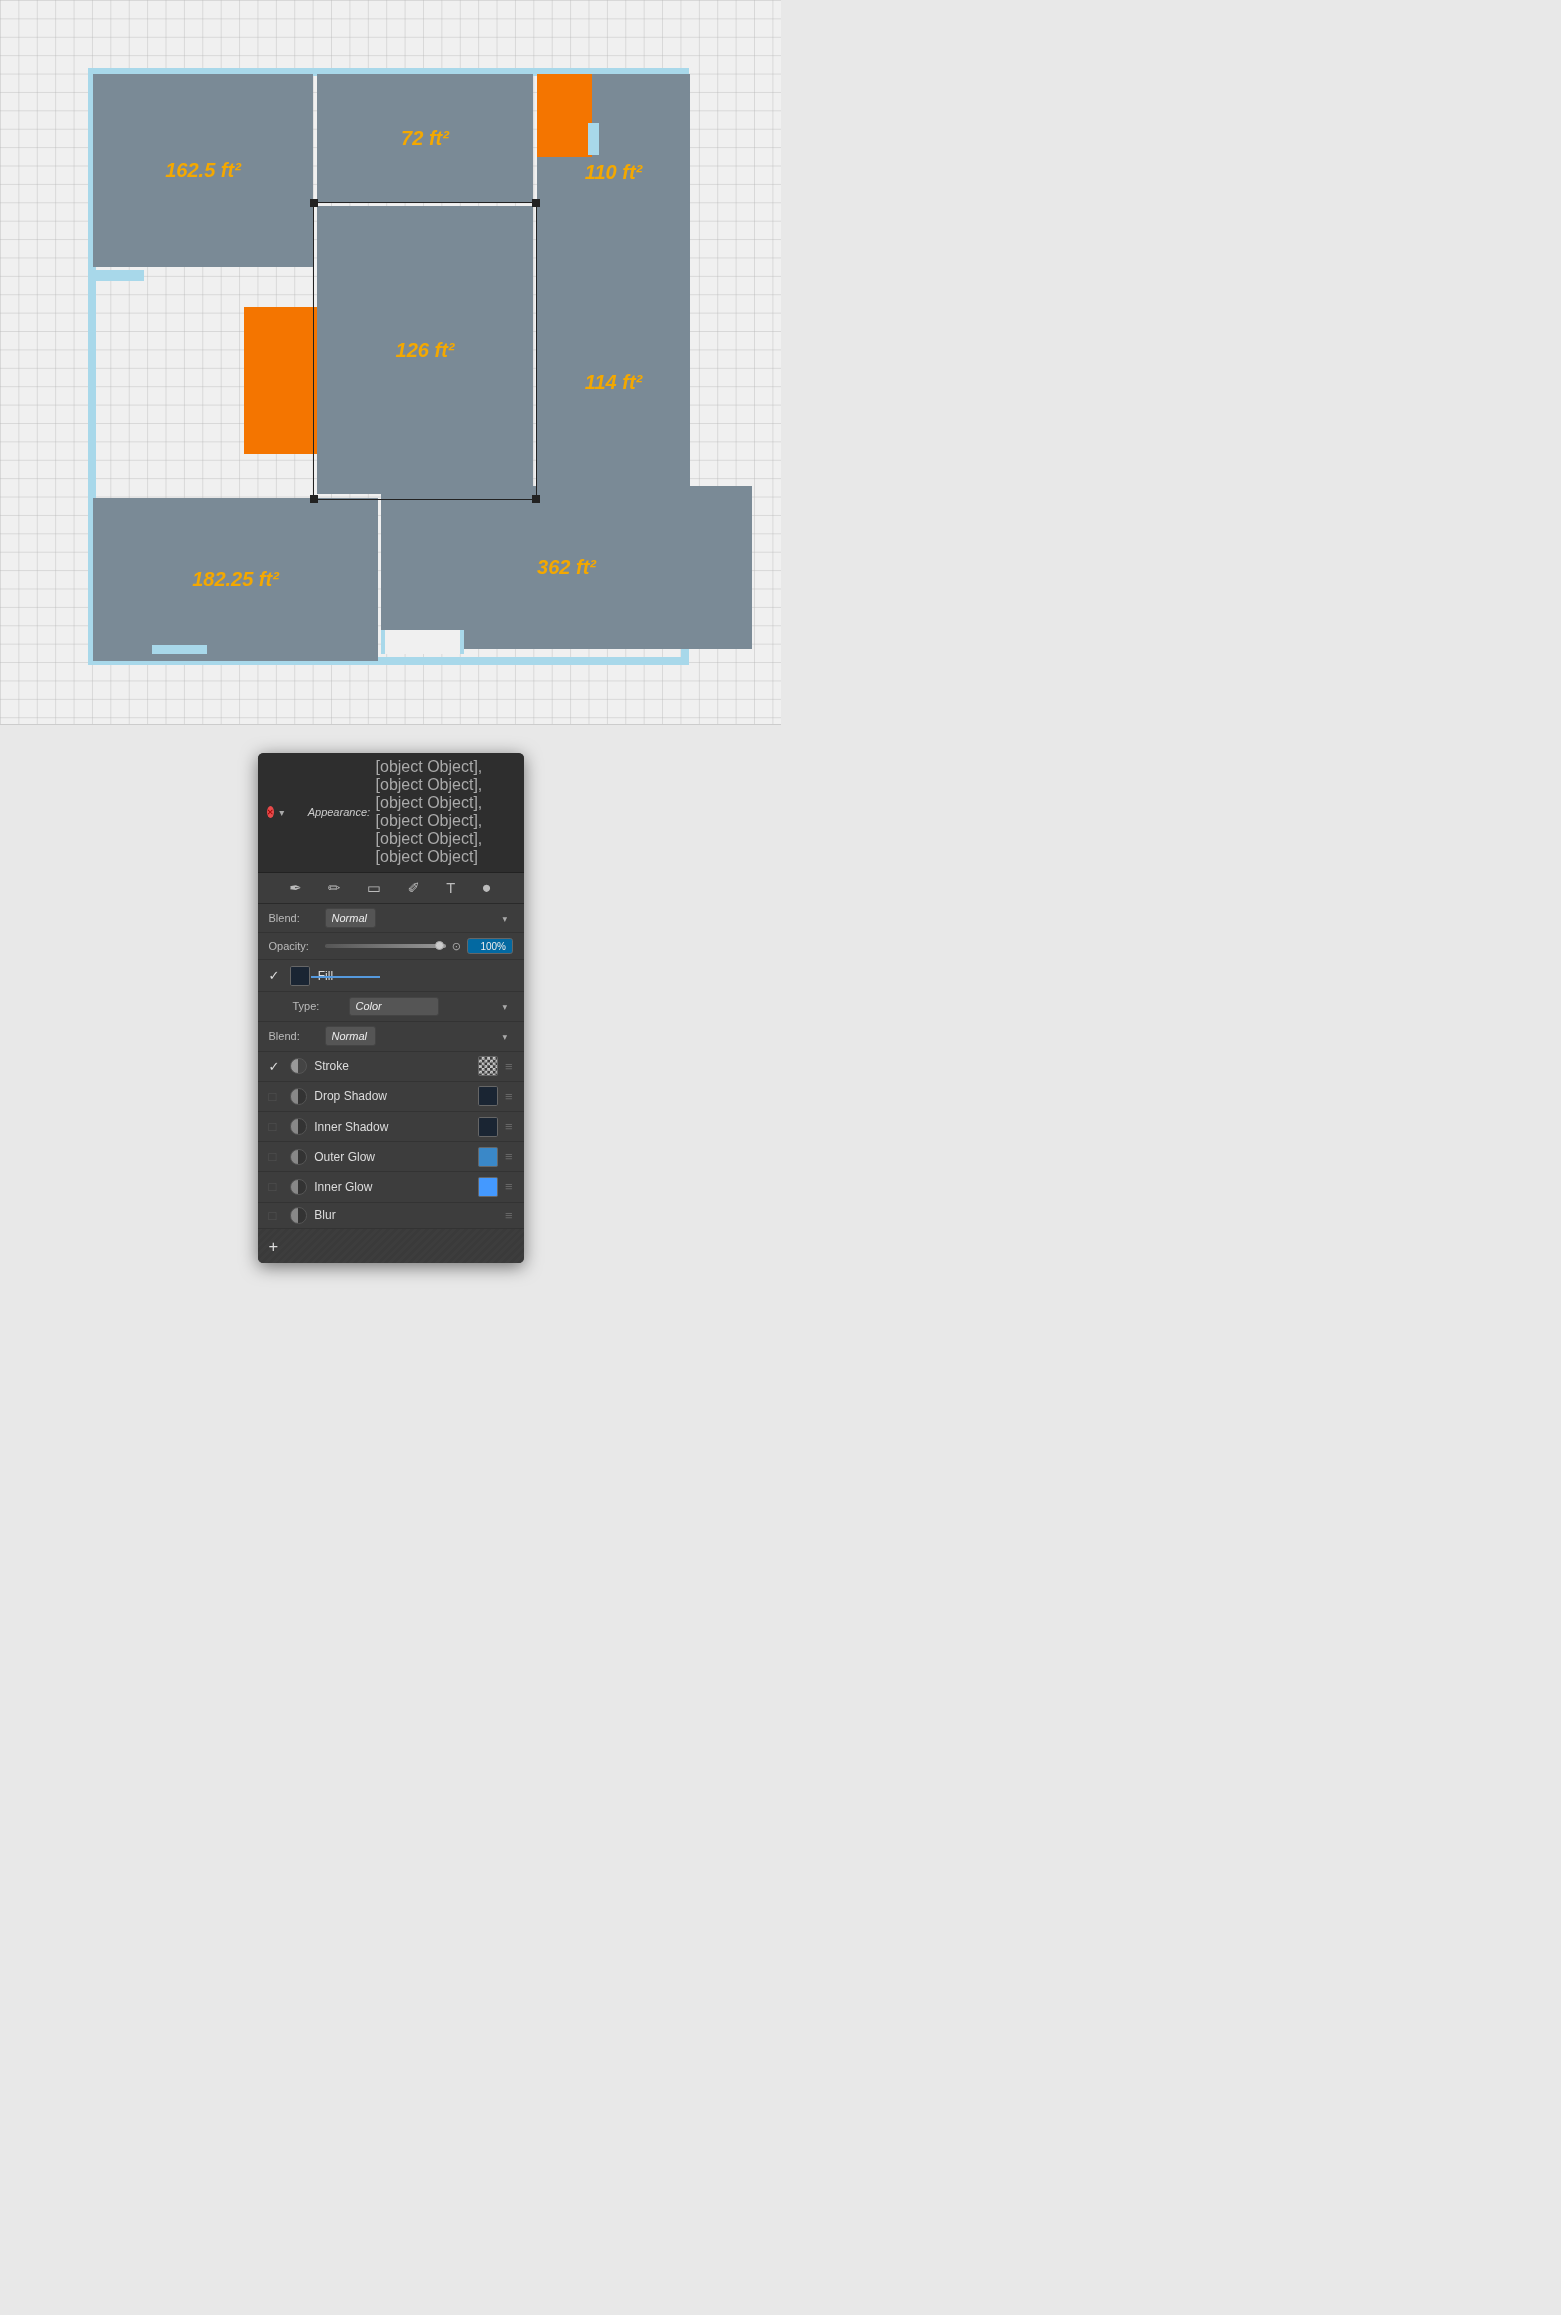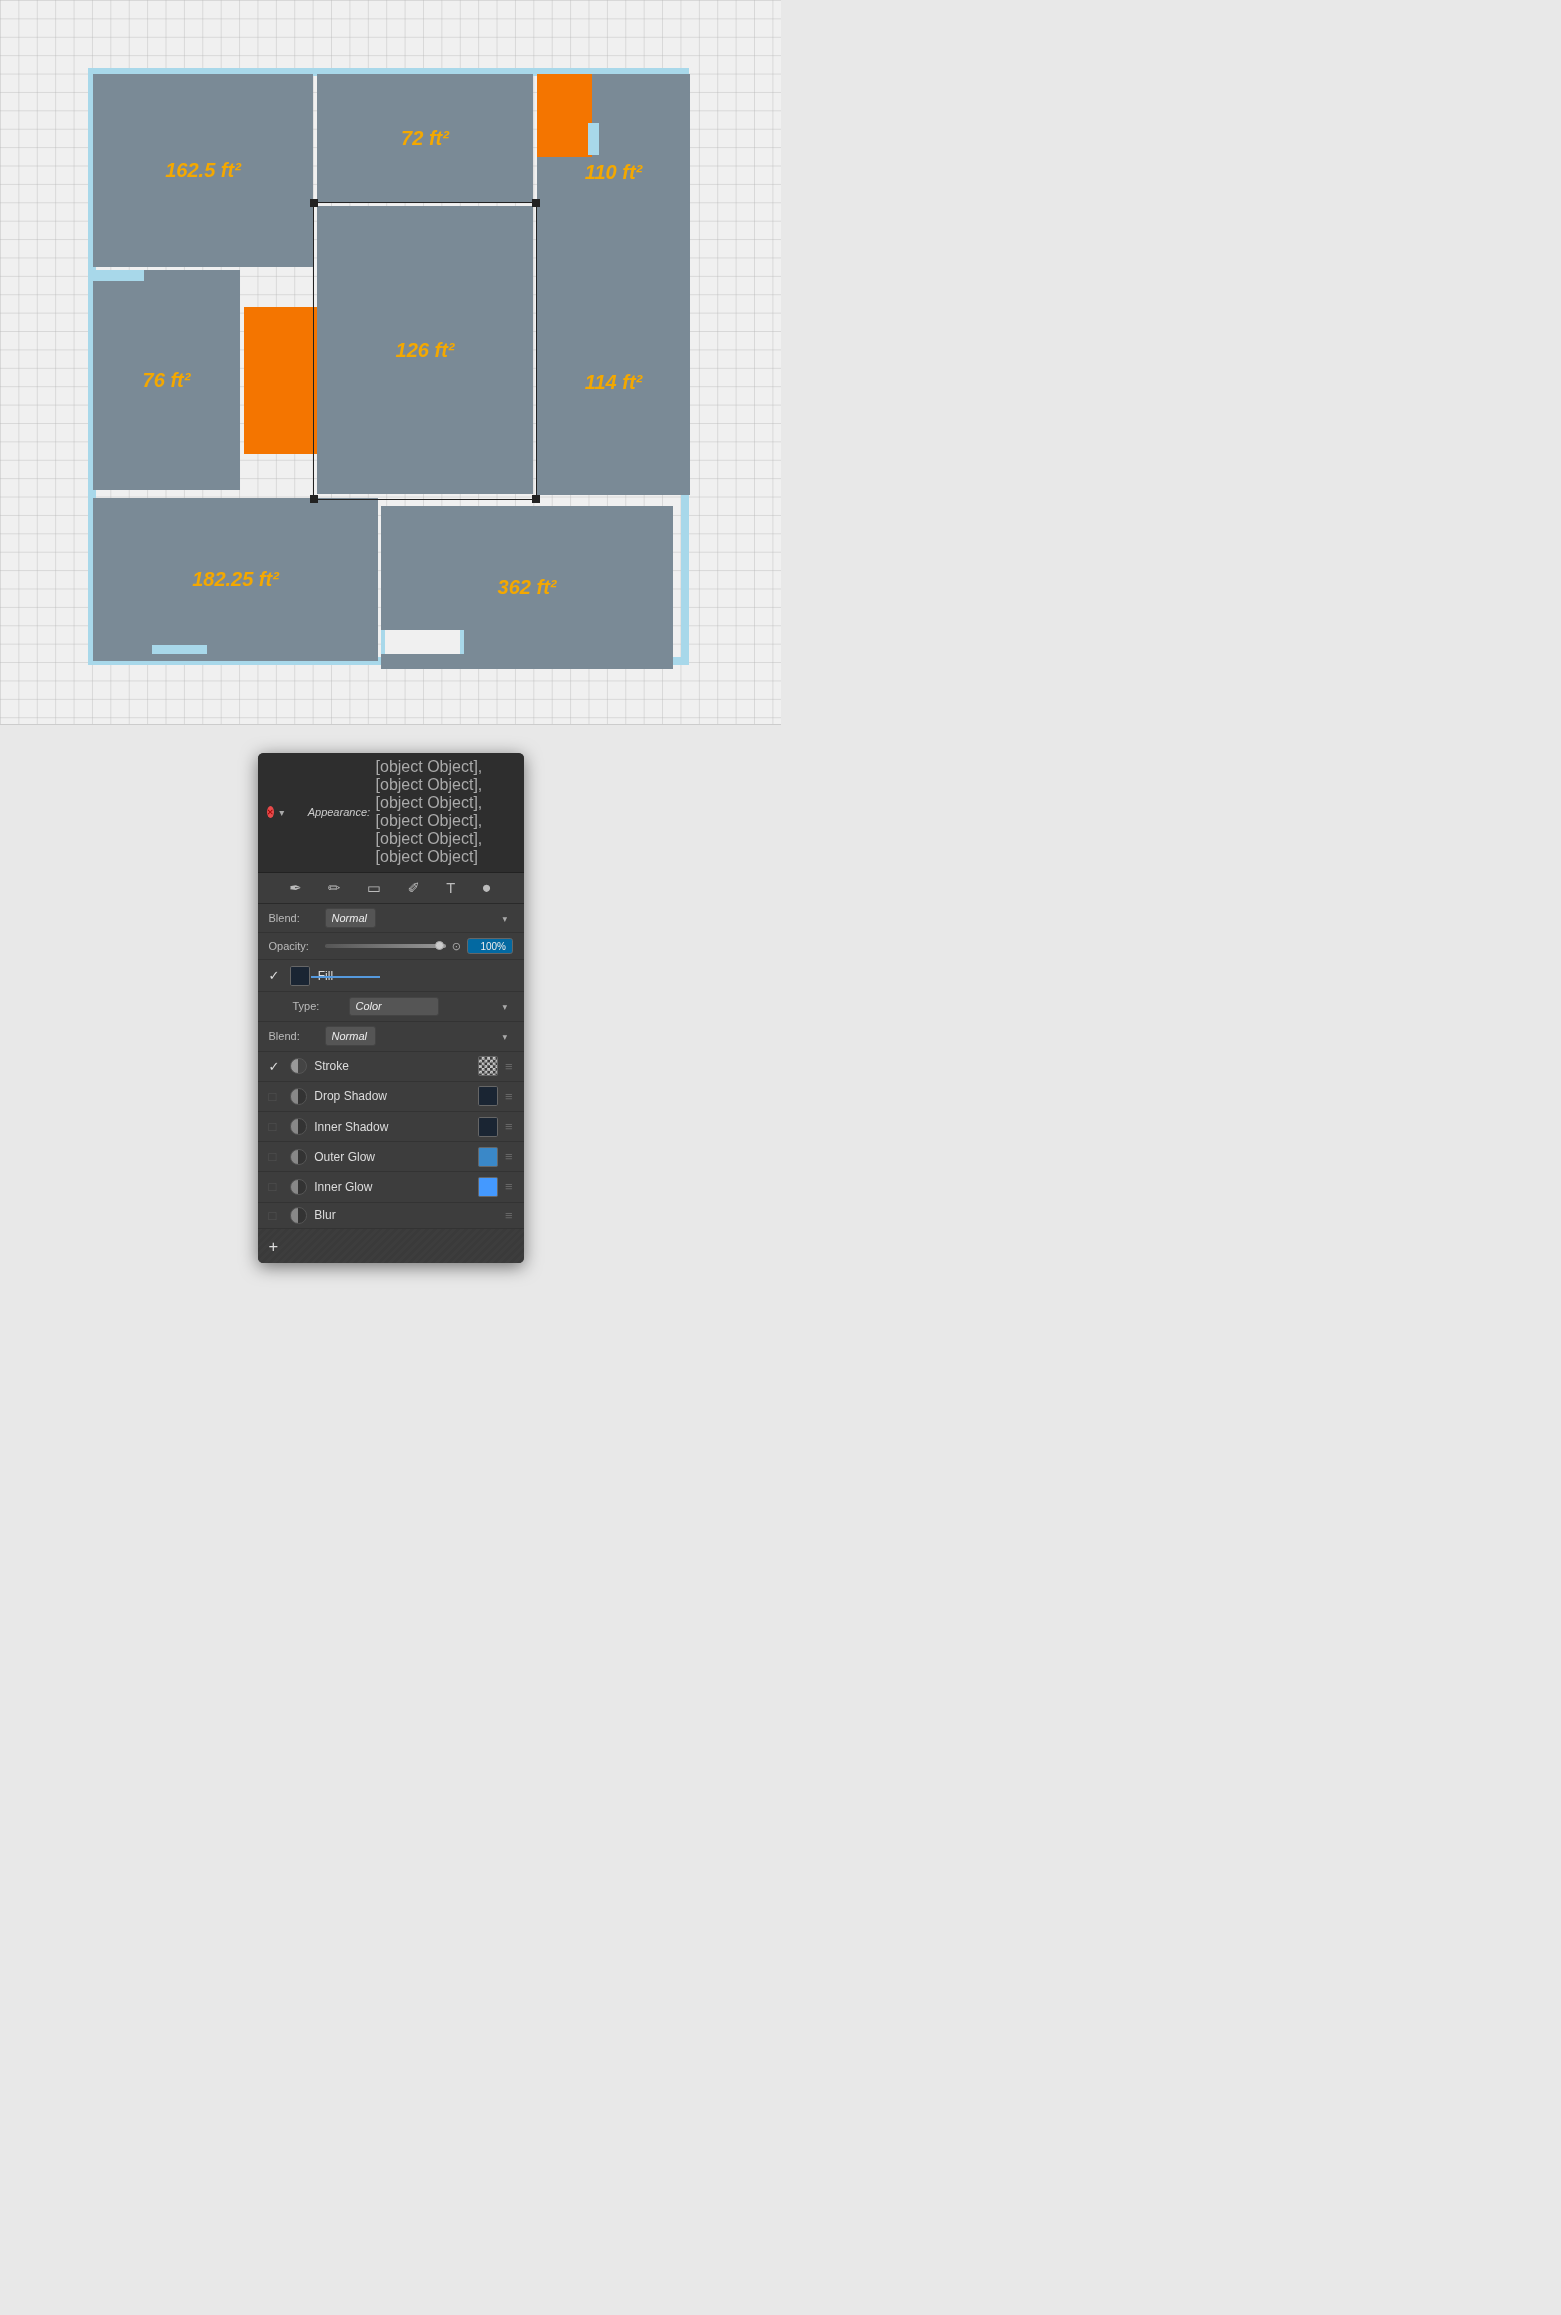--- a/index.html
+++ b/index.html
@@ -309,37 +309,34 @@
     </div>
 
     <div class="room" style="top:24px;left:257px;width:216px;height:129px;">
       <span class="room-label">72 ft²</span>
     </div>
 
     <div class="room" style="top:24px;left:477px;width:153px;height:197px;">
       <span class="room-label">110 ft²</span>
     </div>
 
-    <div class="room" style="top:220px;left:33px;width:147px;height:220px;">
-      <span class="room-label">76 ft²</span>
-    </div>
 
     <div class="room" style="top:156px;left:257px;width:216px;height:288px;">
       <span class="room-label">126 ft²</span>
     </div>
 
     <div class="room" style="top:220px;left:477px;width:153px;height:225px;">
       <span class="room-label">114 ft²</span>
     </div>
 
     <div class="room" style="top:448px;left:33px;width:285px;height:163px;">
       <span class="room-label">182.25 ft²</span>
     </div>
 
-    <div class="room" style="top:456px;left:321px;width:292px;height:163px;">
+    <div class="room" style="top:436px;left:321px;width:371px;height:163px;">
       <span class="room-label">362 ft²</span>
     </div>
 
     <div class="orange-block" style="top:24px;left:477px;width:55px;height:83px;"></div>
 
     <div style="position:absolute;top:73px;left:528px;width:11px;height:32px;background:#a8d8ea;"></div>
 
     <div class="orange-block" style="top:257px;left:184px;width:73px;height:147px;"></div>
 
     <div style="

